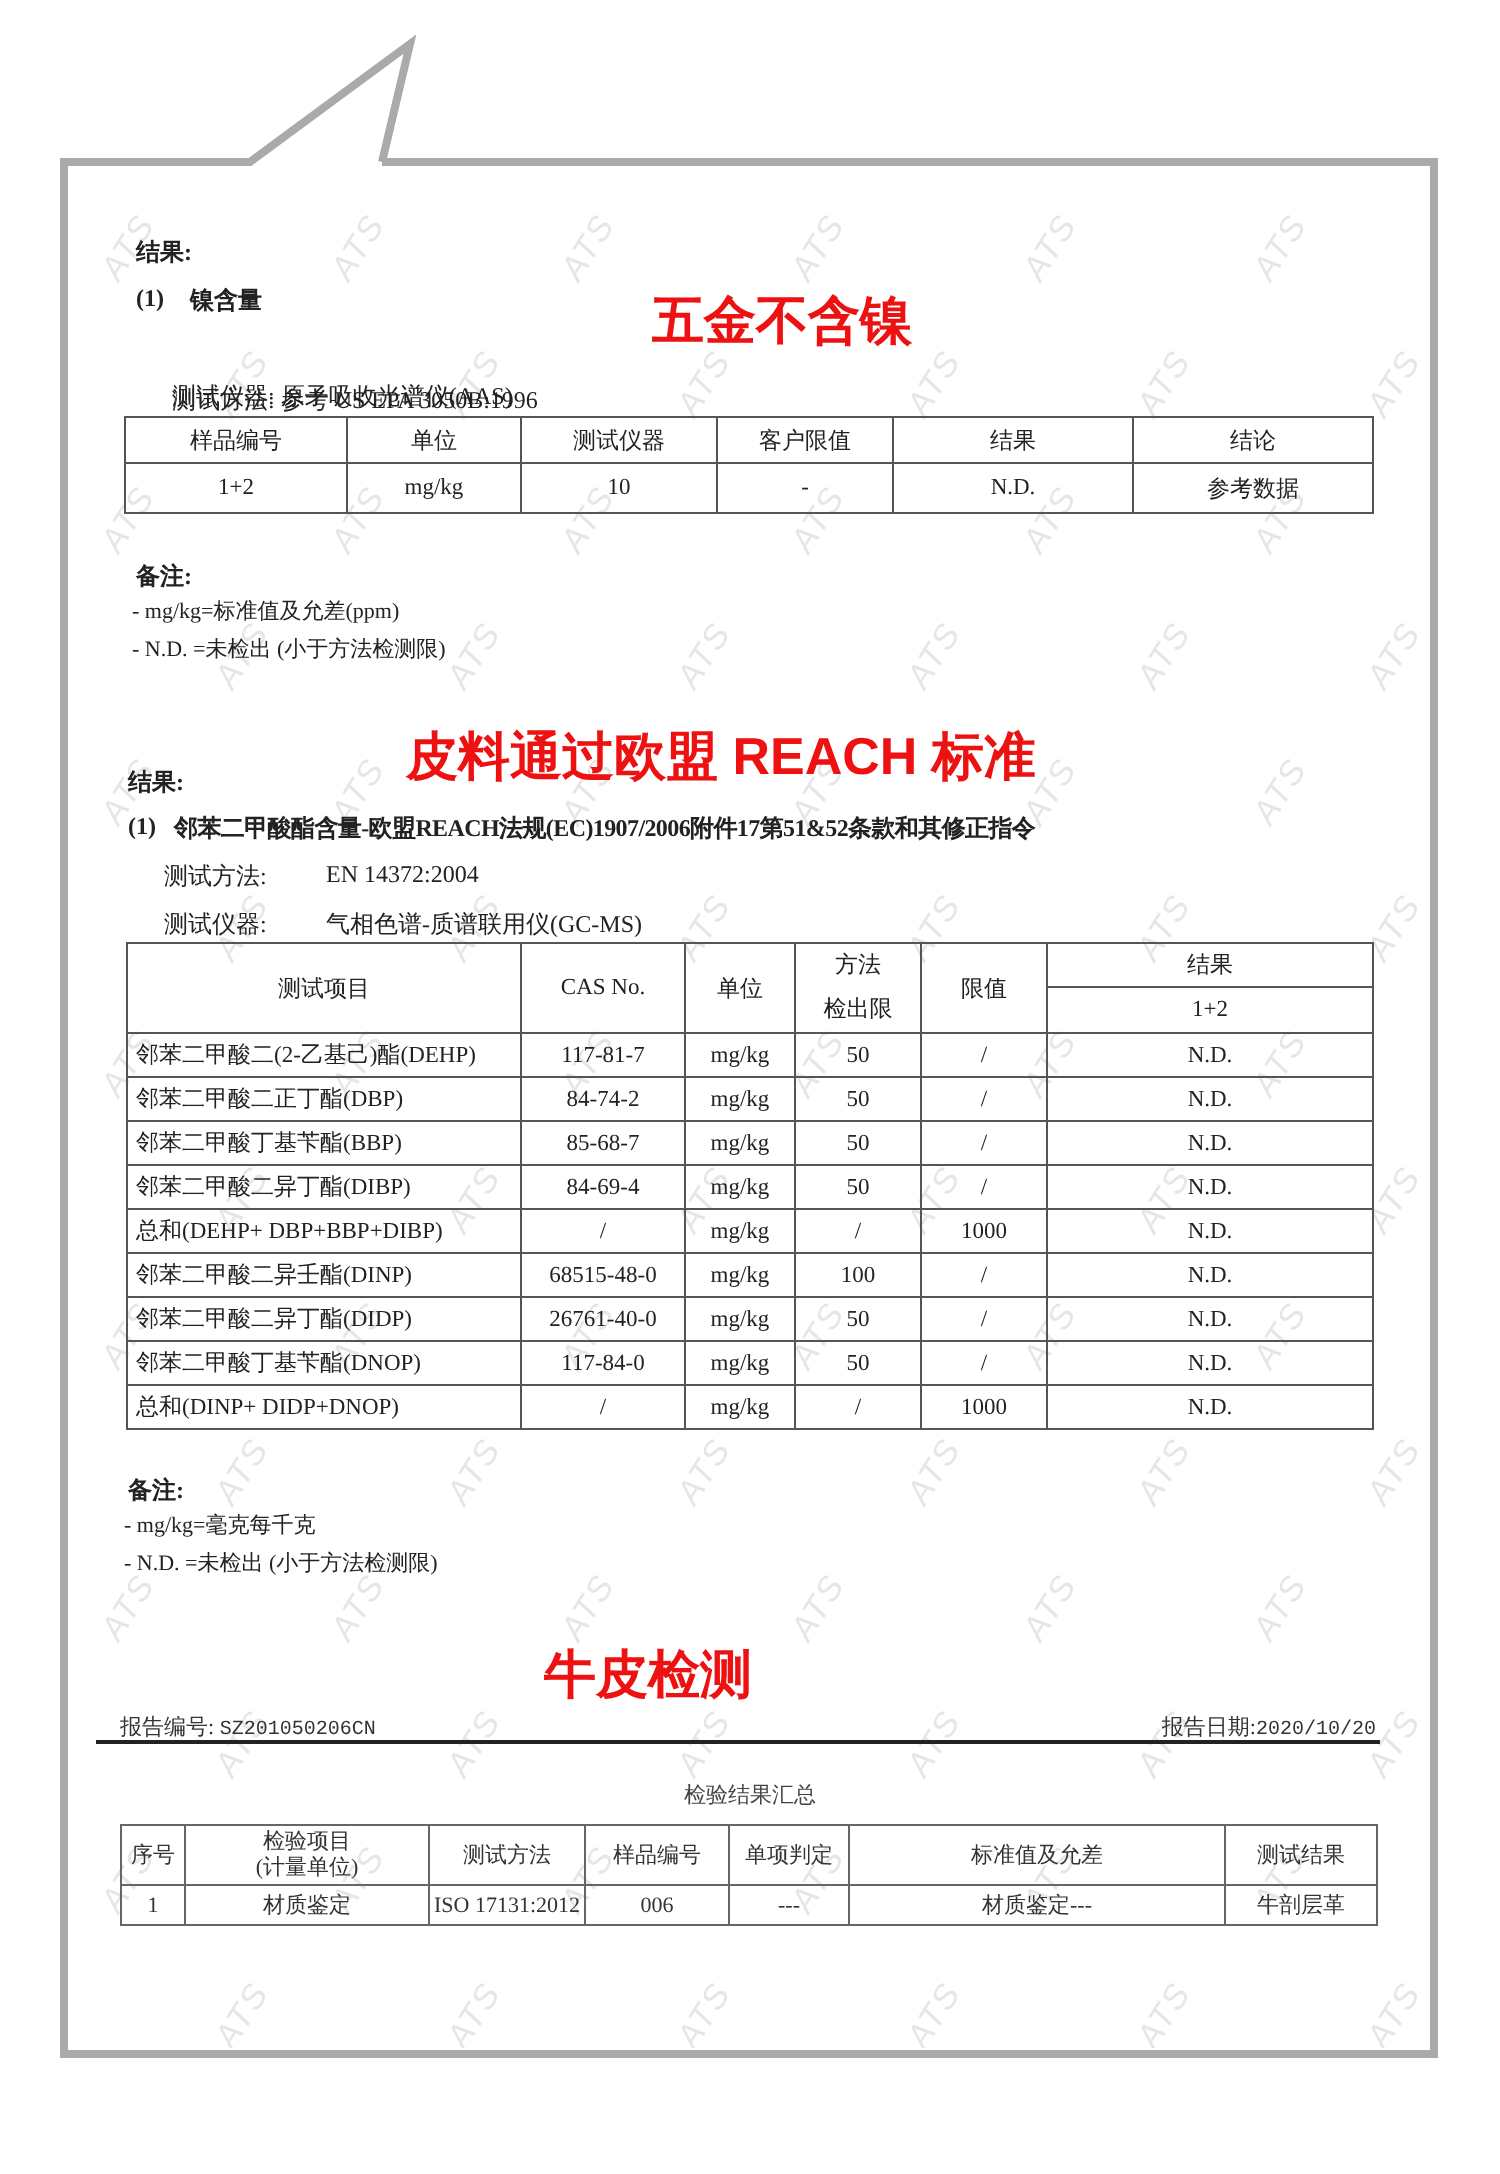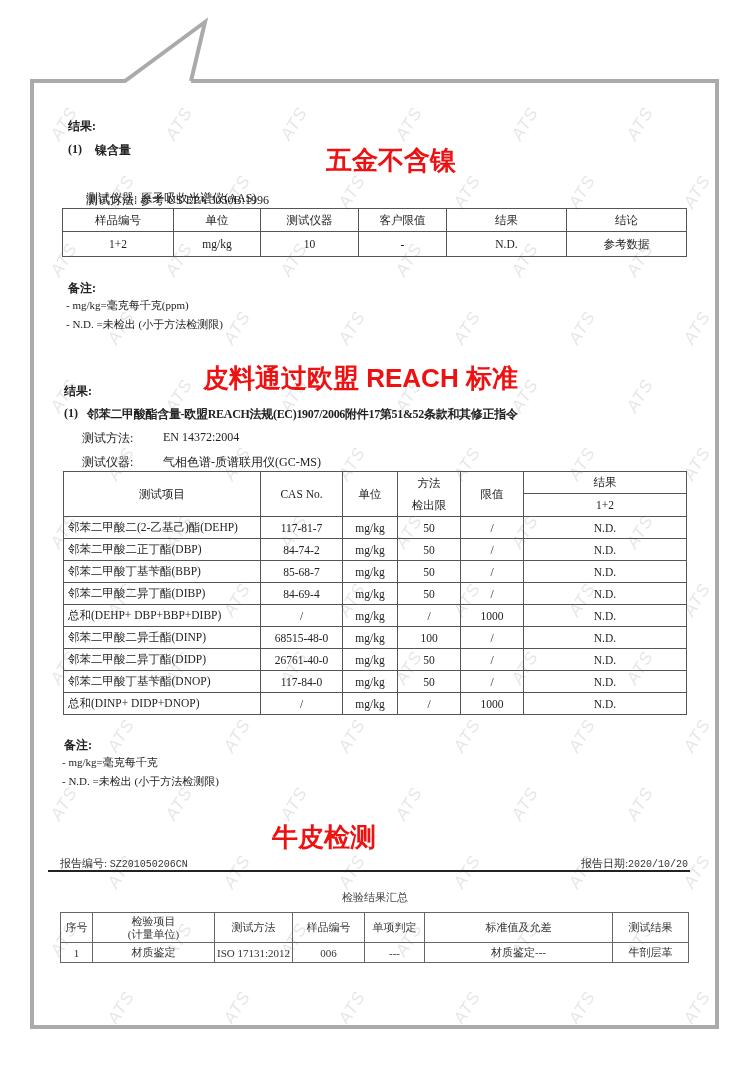--- a/index.html
+++ b/index.html
@@ -152,21 +152,21 @@
     <td>mg/kg</td>
     <td>10</td>
     <td>-</td>
     <td>N.D.</td>
     <td>参考数据</td>
   </tr>
 </tbody>
   </table>
 
 <div class="abs bold t12" style="left:68px; top:280px;">备注:</div>
-<div class="abs t11" style="left:66px; top:298px;">- mg/kg=毫克每千克(ppm)</div>
+<div class="abs t11" style="left:66px; top:298px;">- mg/kg=标准值及允差(ppm)</div>
 <div class="abs t11" style="left:66px; top:317px;">- N.D. =未检出 (小于方法检测限)</div>
 
 <div class="abs red-note" style="left:203px; top:361px; font-size:26px;">皮料通过欧盟 REACH 标准</div>
 
 <div class="abs bold t12" style="left:64px; top:383px;">结果:</div>
 <div class="abs bold t12" style="left:64px; top:406px;">(1)</div>
 <div class="abs bold t12" style="left:87px; top:406px; letter-spacing:-0.3px;">邻苯二甲酸酯含量-欧盟REACH法规(EC)1907/2006附件17第51&amp;52条款和其修正指令</div>
 <div class="abs t12" style="left:82px; top:430px;">测试方法:</div>
 <div class="abs t12" style="left:163px; top:430px;">EN 14372:2004</div>
 <div class="abs t12" style="left:82px; top:454px;">测试仪器:</div>

